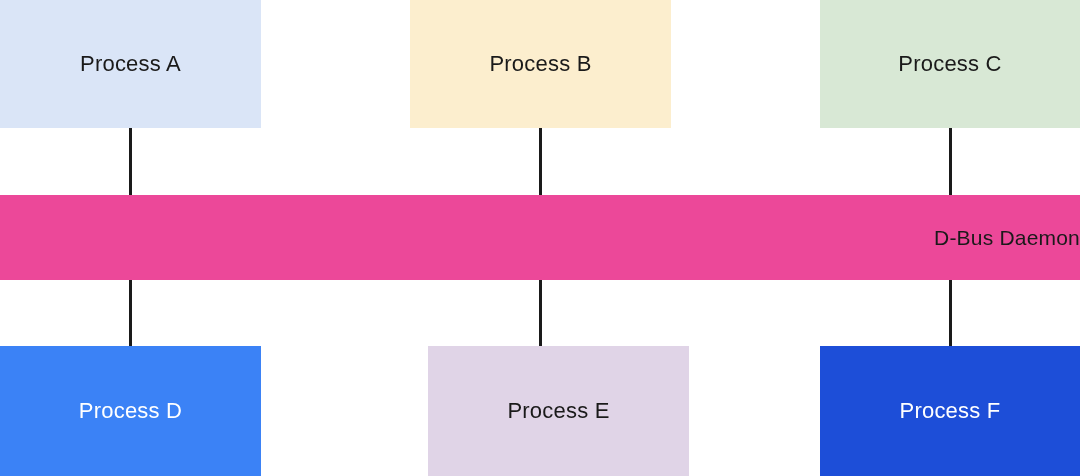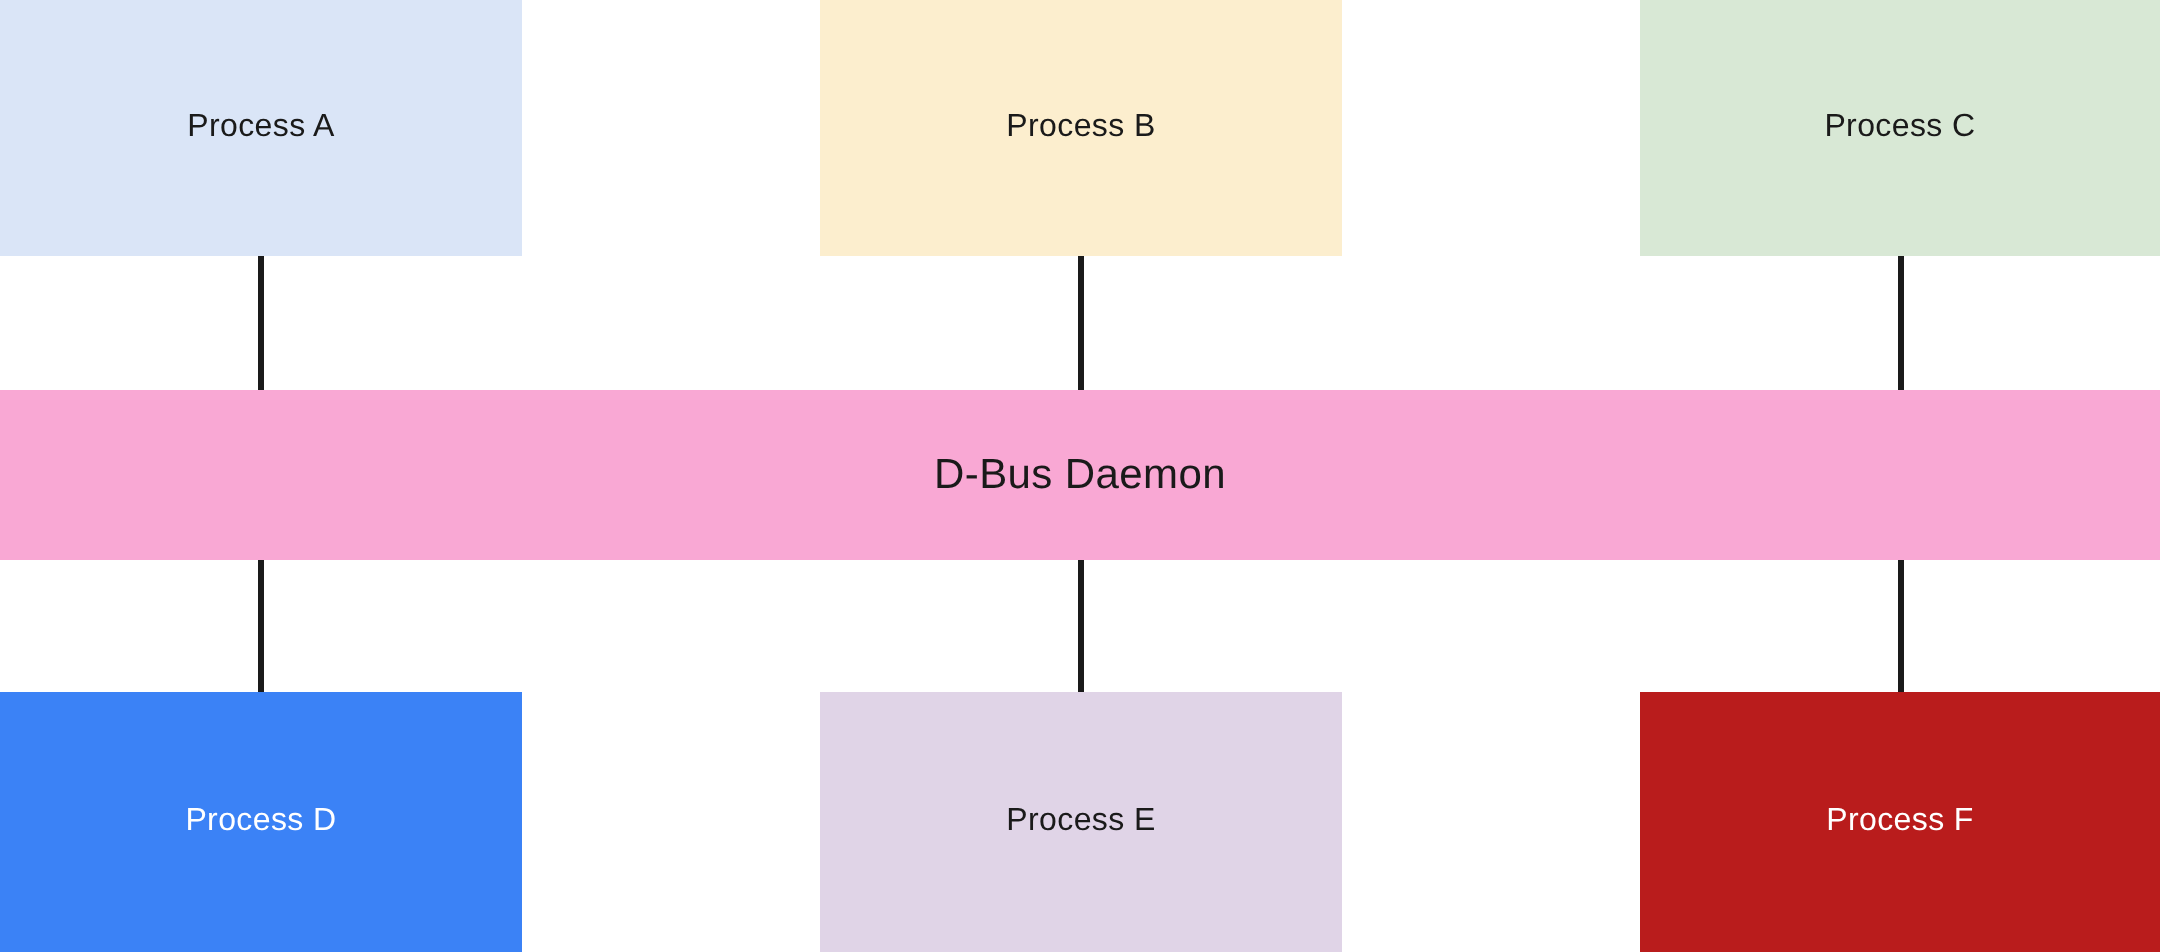--- a/index.html
+++ b/index.html
@@ -20,21 +20,21 @@
     background: #ffffff;
     overflow: hidden;
   }
 
   .node {
     position: absolute;
     box-sizing: border-box;
     display: flex;
     align-items: center;
     justify-content: center;
-    font-size: 16px;
+    font-size: 22px;
     line-height: 1.2;
     letter-spacing: 0.2px;
     color: #1a1a1a;
     user-select: none;
   }
 
   .node .node-label {
     display: block;
     text-align: center;
     white-space: nowrap;
@@ -55,41 +55,42 @@
   #node-process-c {
     left: 820px; top: 0px;
     width: 260px; height: 128px;
     background: #d8e8d5;
   }
 
   
   #node-dbus-daemon {
     left: 0px; top: 195px;
     width: 1080px; height: 85px;
-    background: #f9a8d4;
+    background: #ec4899;
     font-size: 21px;
+    justify-content: flex-end;
   }
 
   
   #node-process-d {
     left: 0px;   top: 346px;
     width: 261px; height: 130px;
     background: #3b82f6;
     color: #ffffff;
   }
   #node-process-e {
-    left: 410px; top: 346px;
+    left: 428px; top: 346px;
     width: 261px; height: 130px;
     background: #e0d4e7;
     color: #1a1a1a;
   }
   #node-process-f {
     left: 820px; top: 346px;
     width: 260px; height: 130px;
-    background: #b91c1c;
+    background: #1d4ed8;
     color: #ffffff;
   }
 
   
   .connector {
     position: absolute;
     width: 3px;
     background: #1a1a1a;
   }
   #connector-a-bus { left: 129px; top: 128px; height: 67px; }

